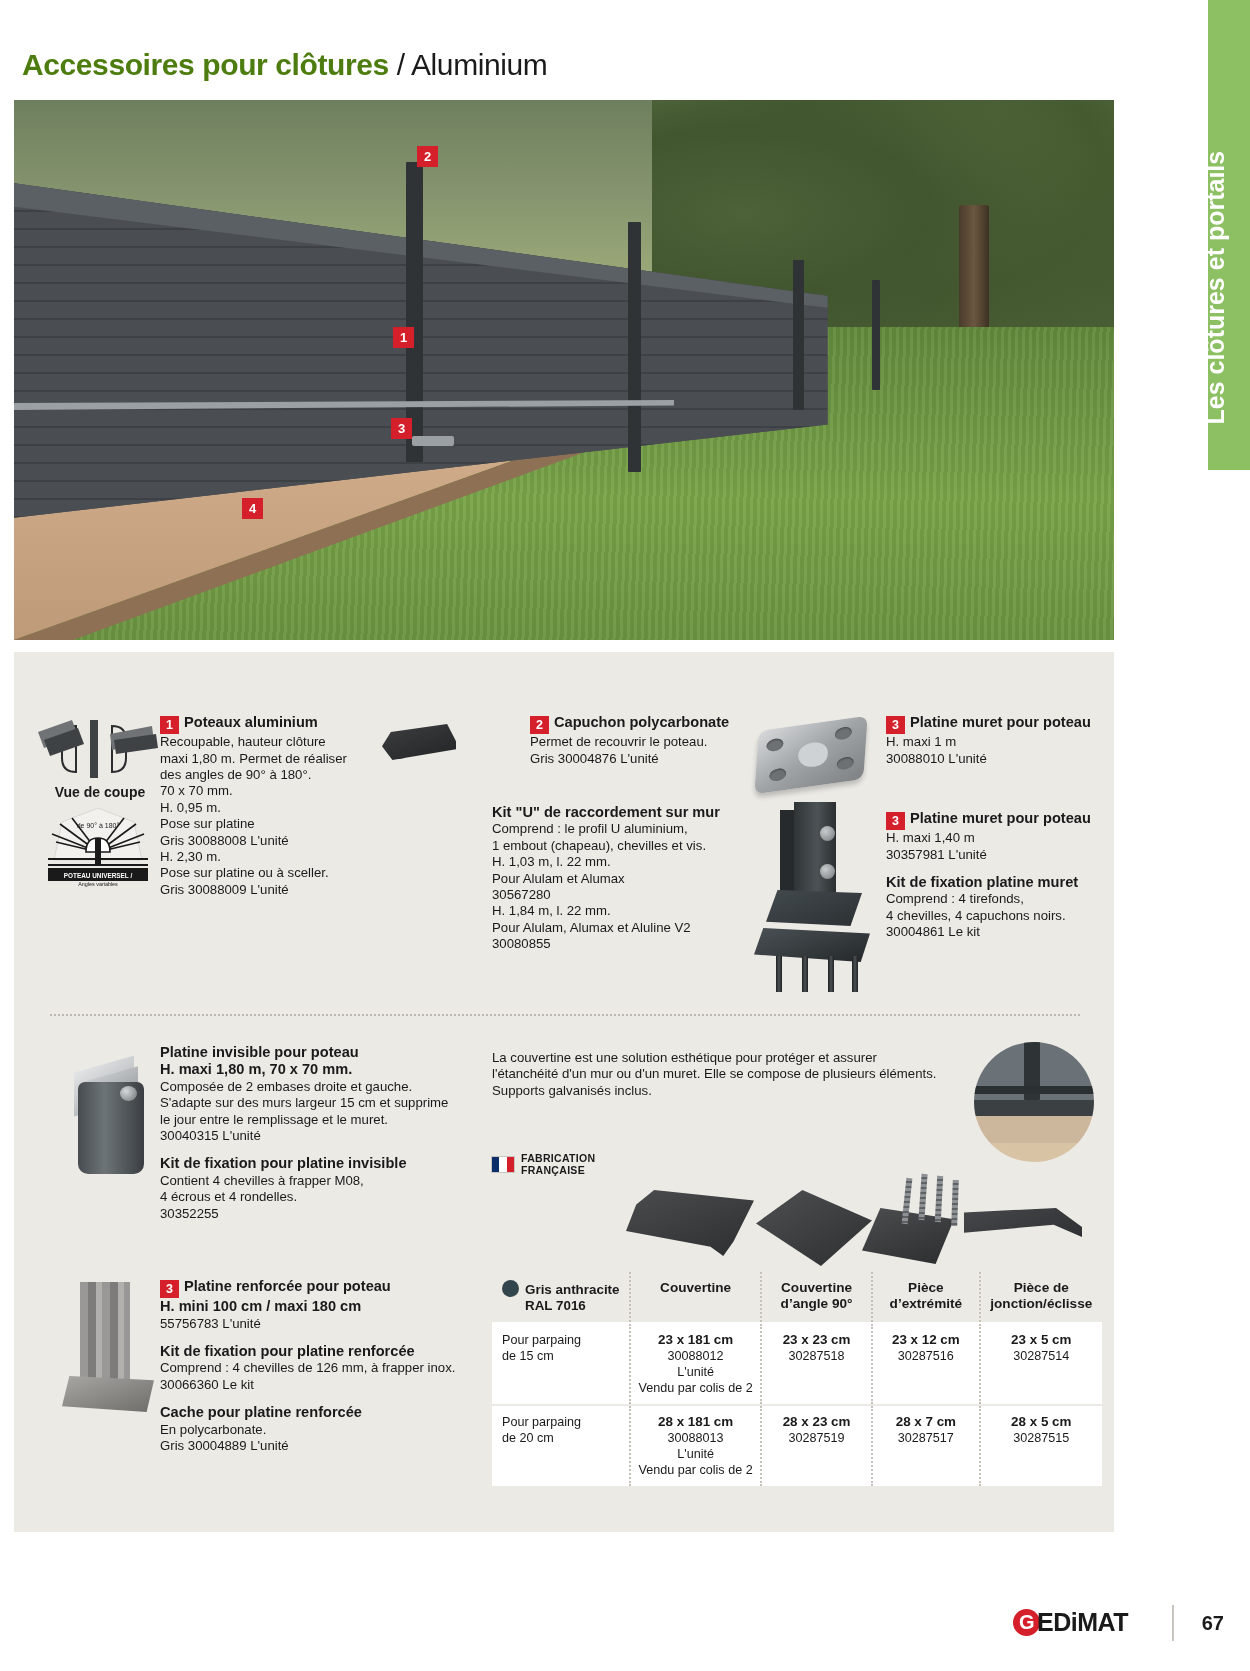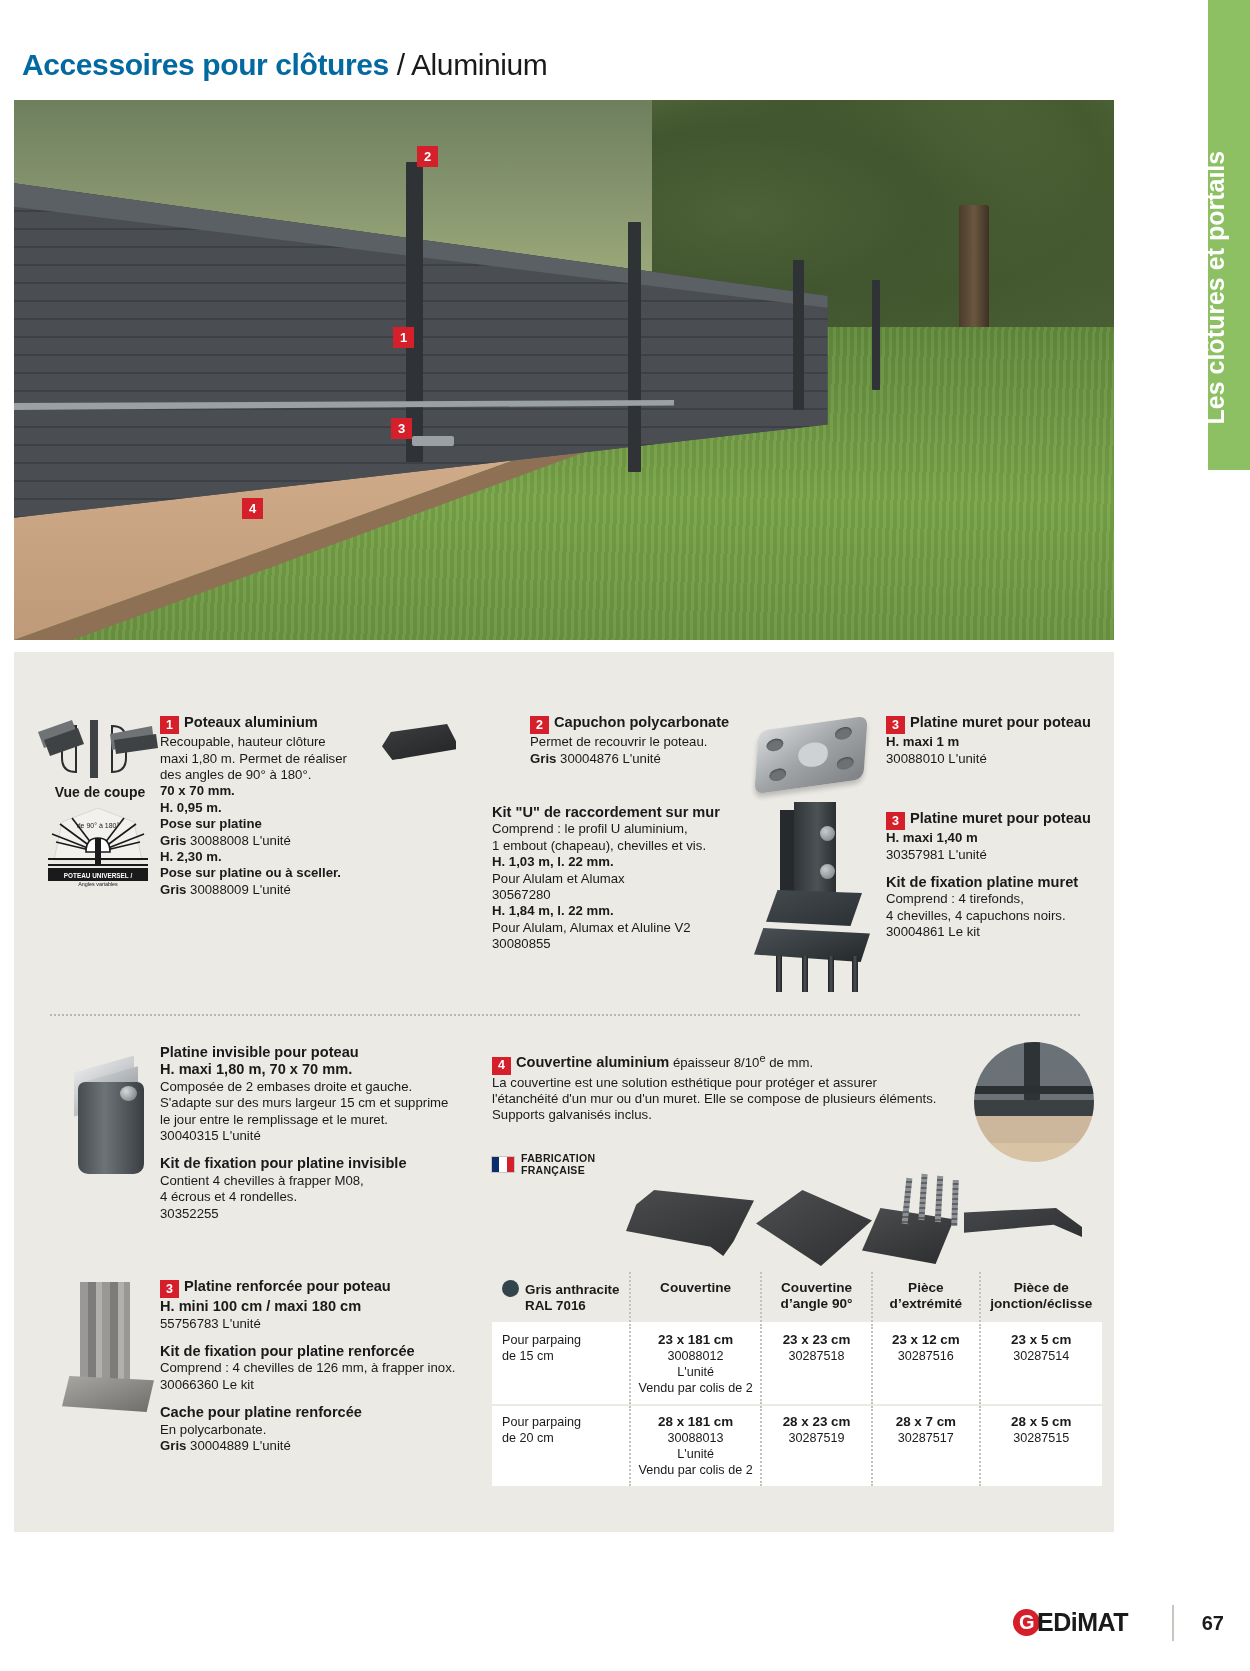--- a/index.html
+++ b/index.html
@@ -12,21 +12,21 @@
     position:relative;
     overflow:hidden;
   }
 
   
   .page-header {
     position:absolute; left:22px; top:48px;
     font-size:30px; font-weight:bold; letter-spacing:-0.4px;
     white-space:nowrap;
   }
-  .page-header .green { color:#0369a1; }
+  .page-header .green { color:#4d7c0f; }
   .page-header .sep { color:#1a1a1a; font-weight:normal; }
   .page-header .black { color:#1a1a1a; font-weight:normal; }
 
   
   .side-tab {
     position:absolute; right:0; top:0;
     width:42px; height:470px;
     background:#8cc063;
   }
   .side-tab-label {
@@ -138,21 +138,21 @@
     display:inline-flex; align-items:center; justify-content:center;
     background:#d5202b; color:#fff;
     width:19px; height:18px;
     font-size:12.5px; font-weight:bold;
     margin-right:5px;
     vertical-align:-2px;
   }
 
   .blk { position:absolute; font-size:13.2px; line-height:16.4px; color:#1a1a1a; }
   .blk .t { font-size:14.6px; font-weight:bold; }
-  .blk b { font-weight:bold; }
+  .blk b { font-weight:normal; }
   .gap { display:block; height:11px; }
 
   .sep-dot {
     position:absolute; height:0;
     border-top:2px dotted #b9b6ae;
   }
 
   
   .img-box { position:absolute; }
   .capuchon {
@@ -429,23 +429,20 @@
     <div><b class="t">Kit de fixation pour platine renforcée</b></div>
     <div>Comprend : 4 chevilles de 126 mm, à frapper inox.</div>
     <div>30066360 Le kit</div>
     <span class="gap"></span>
     <div><b class="t">Cache pour platine renforcée</b></div>
     <div>En polycarbonate.</div>
     <div><b>Gris</b> <span>30004889 L'unité</span></div>
   </div>
 
   <div class="blk" style="left:478px;top:398px;width:500px;">
-    <div>
-      <span class="num">4</span><b class="t">Couvertine aluminium</b> <span>épaisseur 8/10</span><sup>e</sup><span> de mm.</span>
-    </div>
     <div>La couvertine est une solution esthétique pour protéger et assurer</div>
     <div>l'étanchéité d'un mur ou d'un muret. Elle se compose de plusieurs éléments.</div>
     <div>Supports galvanisés inclus.</div>
   </div>
 
   <div class="couv-round" style="left:960px;top:390px;">
     <span class="post"></span>
       <span class="lip"></span>
   </div>
 

